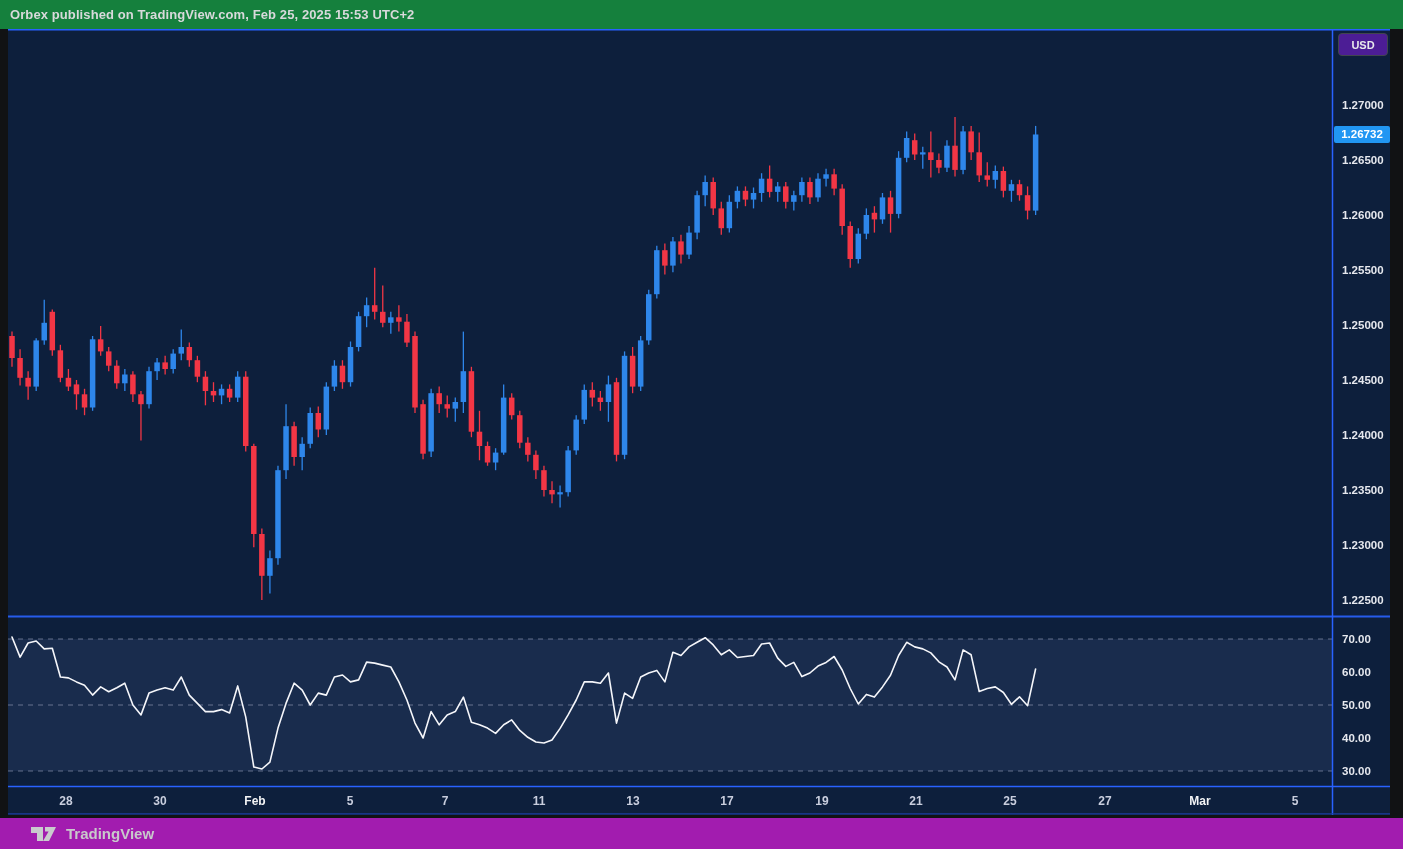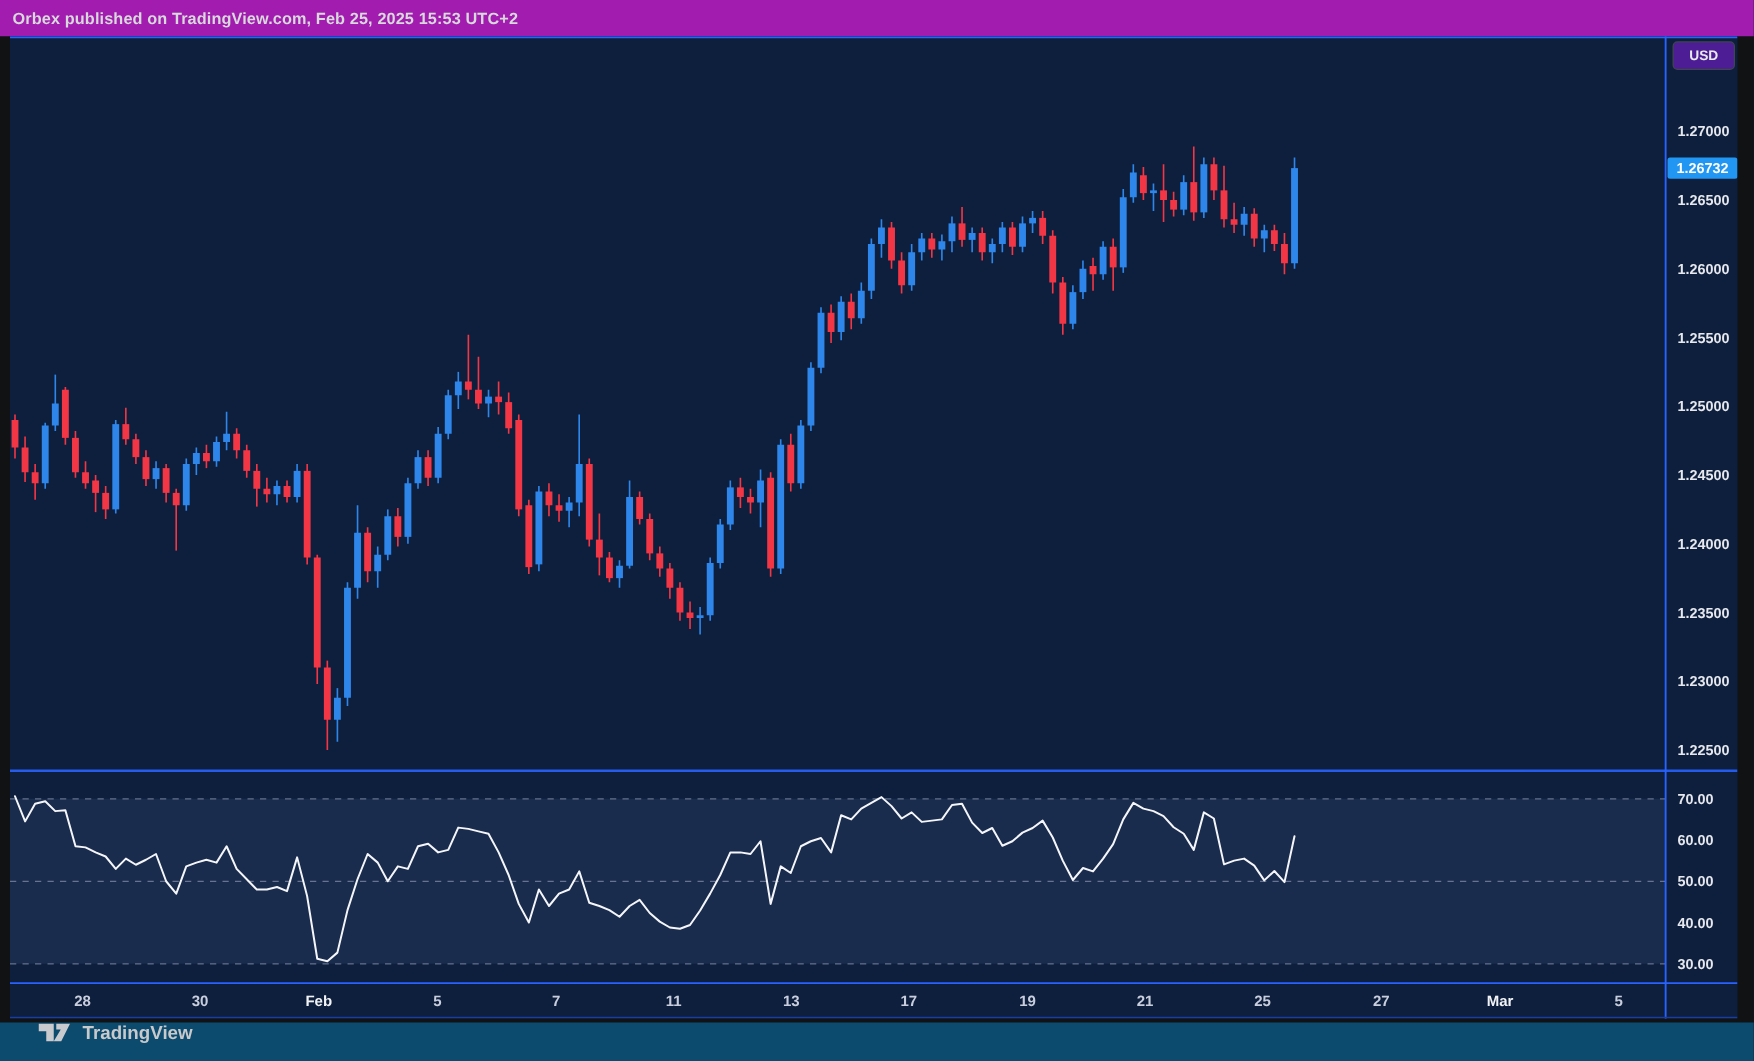--- a/index.html
+++ b/index.html
@@ -4,38 +4,38 @@
 <style>
   html,body{margin:0;padding:0;}
   body{
     width:1403px;height:849px;position:relative;overflow:hidden;
     background:#111214;
     font-family:"Liberation Sans",sans-serif;
     -webkit-font-smoothing:antialiased;
   }
   .topbar{
     position:absolute;left:0;top:0;width:1403px;height:29px;
-    background:#a21caf;display:flex;align-items:center;
+    background:#15803d;display:flex;align-items:center;
     padding-left:10px;box-sizing:border-box;
   }
   .topbar .title{color:#d8d9db;font-size:13px;font-weight:700;letter-spacing:.1px;}
   .chart-wrap{
     position:absolute;left:8px;top:29px;width:1382px;height:786px;
     background:#0d1f3c;
   }
   .usd-btn{
     position:absolute;left:1330px;top:4px;width:50px;height:23px;
     background:#4c1d95;border:1px solid #41454f;border-radius:4px;
     color:#e8e9ec;font-size:11px;font-weight:700;
     display:flex;align-items:center;justify-content:center;
     box-sizing:border-box;cursor:pointer;
   }
   .bottombar{
     position:absolute;left:0;top:818px;width:1403px;height:31px;
-    background:#0c4a6e;display:flex;
+    background:#a21caf;display:flex;align-items:center;
     padding-left:30px;box-sizing:border-box;gap:9px;
   }
   .bottombar .brand{color:#c8c9cb;font-size:15px;font-weight:600;}
   svg text{font-family:"Liberation Sans",sans-serif;}
 </style>
 </head>
 <body>
 
 <div class="topbar">
   <span class="title">Orbex published on TradingView.com, Feb 25, 2025 15:53 UTC+2</span>

